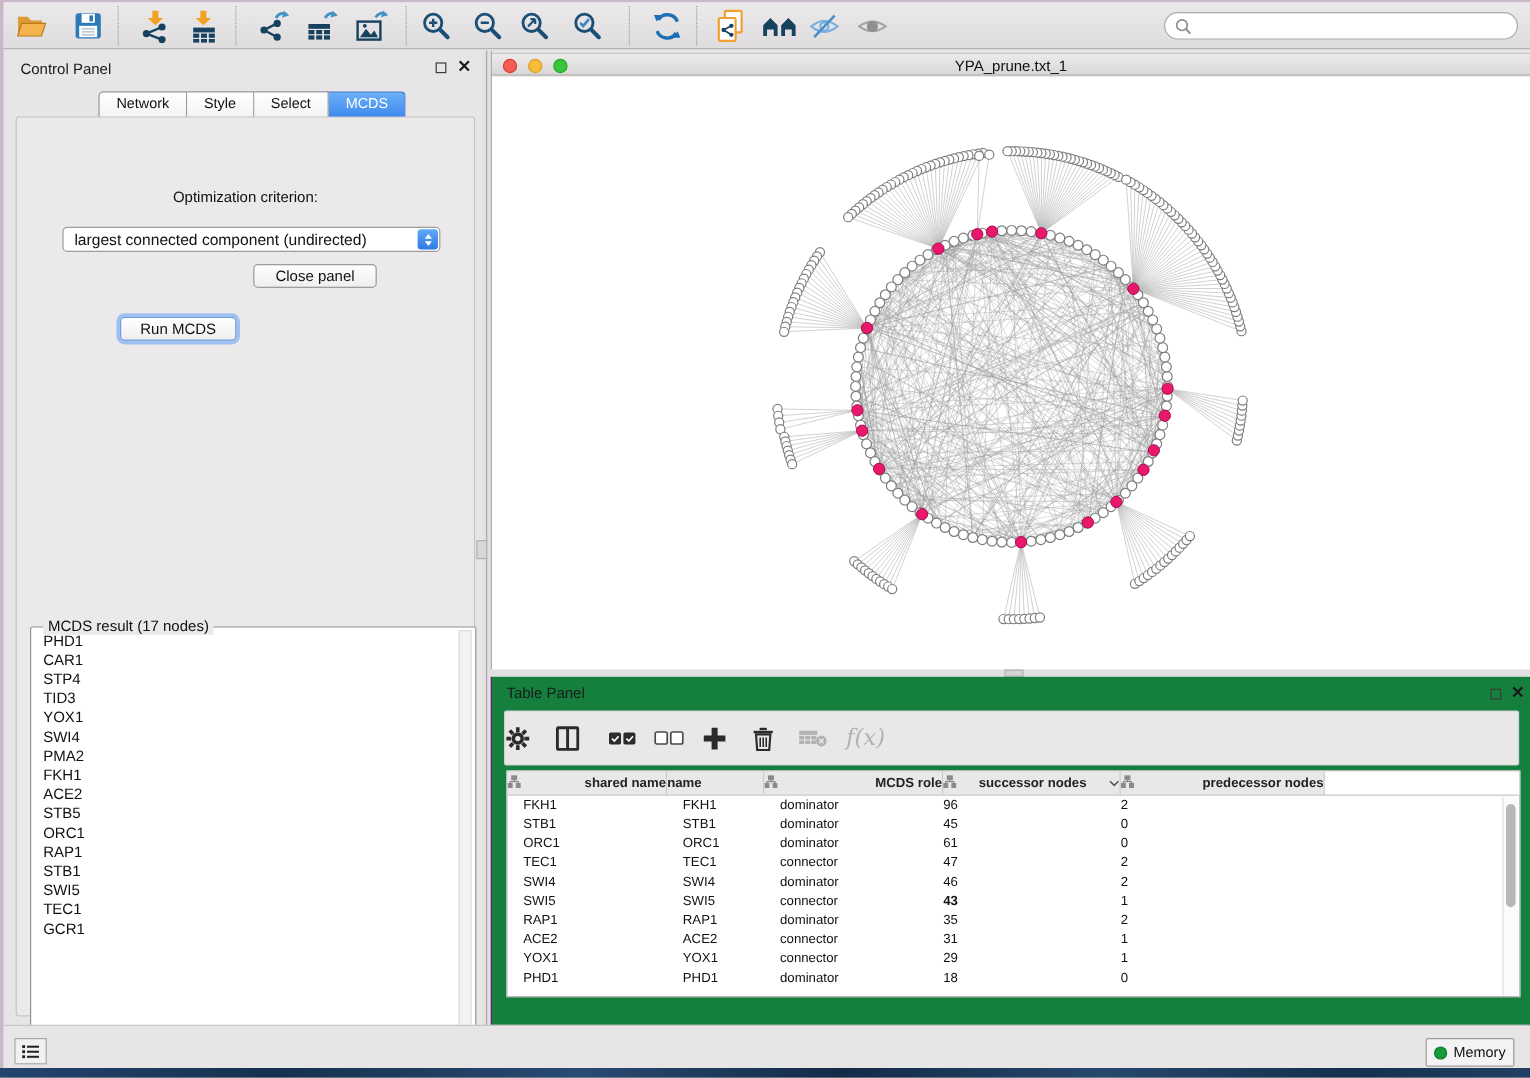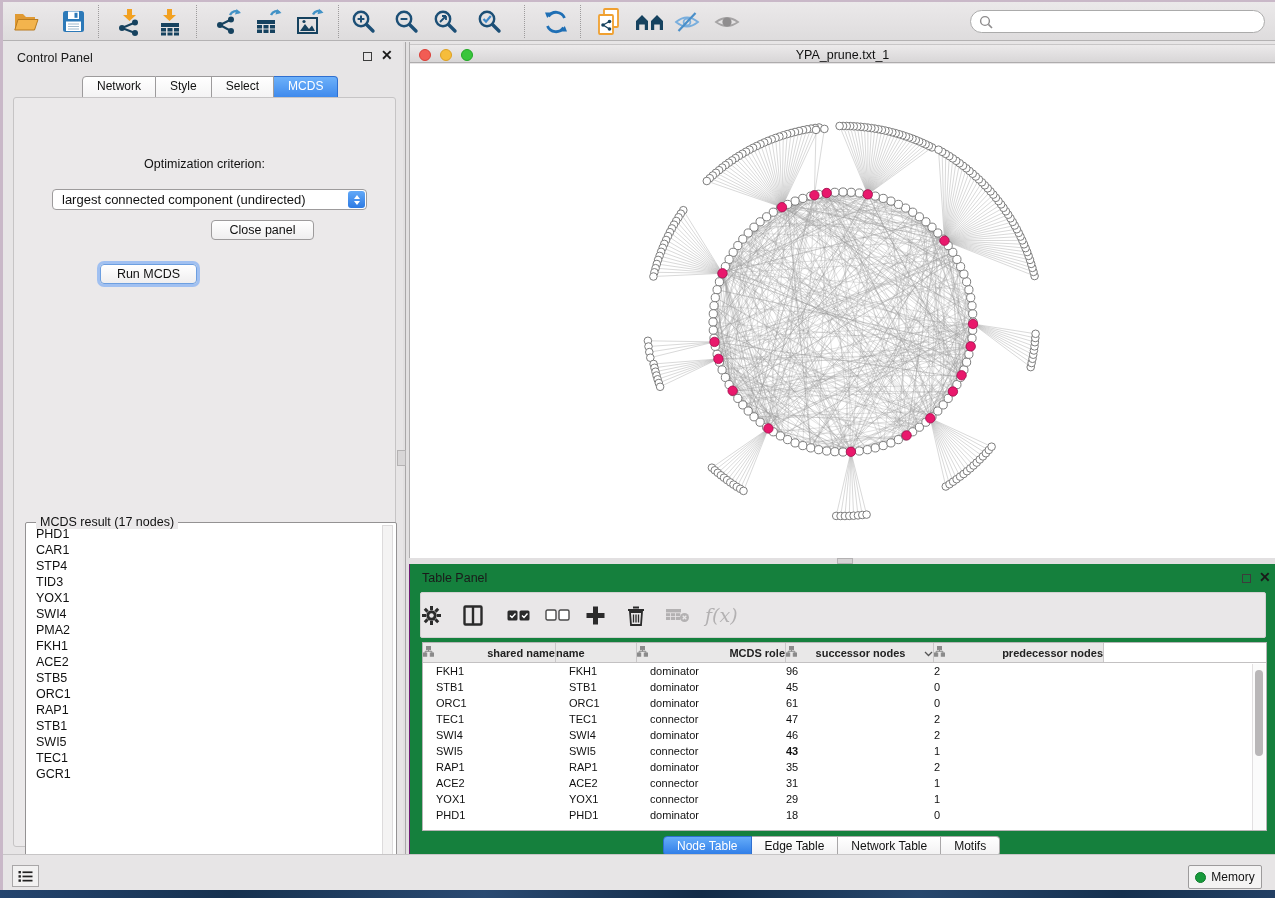--- a/index.html
+++ b/index.html
@@ -1479,26 +1479,20 @@
             <div class="td l" style="width: 149px;">dominator</div>
             <div class="td r" style="width: 148px;">18</div>
             <div class="td r" style="width: 170px;">0</div>
           </div>
         </div>
       <div id="vscroll">
           <div class="thumb"></div>
         </div>
     </div>
 
-    <div id="tp-tabs">
-        <div class="tp-tab active">Node Table</div>
-        <div class="tp-tab">Edge Table</div>
-        <div class="tp-tab">Network Table</div>
-        <div class="tp-tab">Motifs</div>
-      </div>
   </div>
 
   <div id="status-bar">
     <div id="list-btn">
       <svg width="15" height="13" viewBox="0 0 15 13">
           <g fill="#222">
             <rect x="0.5" y="1" width="2.4" height="2.4"></rect>
             <rect x="0.5" y="5.2" width="2.4" height="2.4"></rect>
             <rect x="0.5" y="9.4" width="2.4" height="2.4"></rect>
             <rect x="4.5" y="1.4" width="10" height="1.7"></rect>

